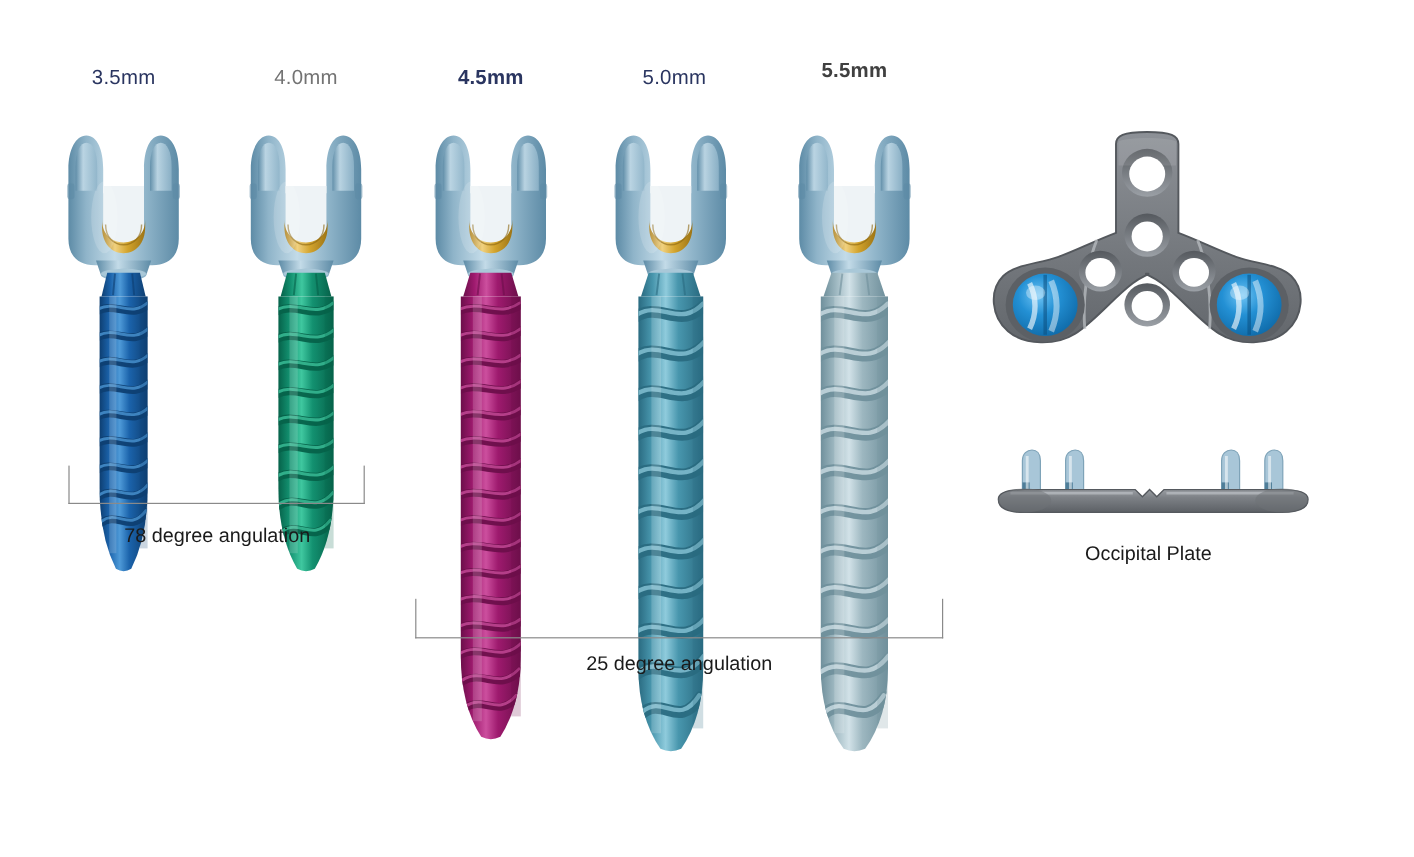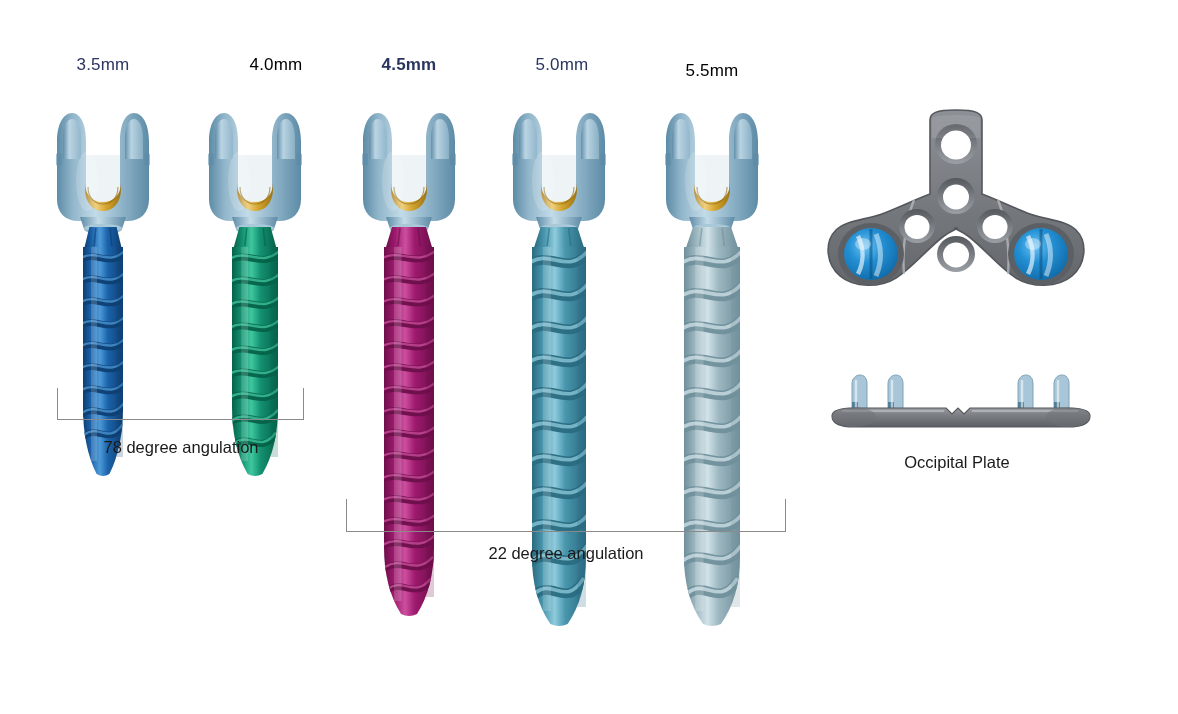--- a/index.html
+++ b/index.html
@@ -233,21 +233,21 @@
               <path d="M9.285714285714286,207.64000000000001
                          C23.285714285714285,196.6 32.714285714285715,216.88
                           46.714285714285715,198.4" fill="none" stroke="#4e9ad8" stroke-width="2.42" stroke-linecap="round" opacity=".75"></path>
             </g>
 
     <rect x="16" y="20" width="6" height="214" fill="#ffffff" opacity=".16"></rect>
 
     <rect x="41.6" y="20" width="6.4" height="210" fill="#0e3f72" opacity=".22"></rect>
   </svg></div>
       </div>
-      <div class="size-label" style="left: 255px; top: 55px; color: #000000; margin-left: 21px;">4.0mm</div>
+      <div class="size-label" style="left: 255px; top: 55px; color: #737373;">4.0mm</div>
       <div class="screw" style="left: 195px; top: 95px; width: 120px; height: 392px;">
         <div class="tulip">
   <svg width="112" height="142" viewBox="0 0 112 142">
     <defs>
       <linearGradient id="tg1" x1="0" y1="0" x2="1" y2="0">
         <stop offset="0%" stop-color="#5d8ba6"></stop>
         <stop offset="16%" stop-color="#8fb4c9"></stop>
         <stop offset="42%" stop-color="#c3dbe8"></stop>
         <stop offset="70%" stop-color="#8fb4c9"></stop>
         <stop offset="100%" stop-color="#5d8ba6"></stop>
@@ -761,21 +761,21 @@
               <path d="M11.248571428571427,366.26
                          C28.774571428571427,350.6 41.22542857142857,380.12
                           58.751428571428576,352.4" fill="none" stroke="#8fcbdc" stroke-width="3.63" stroke-linecap="round" opacity=".75"></path>
             </g>
 
     <rect x="18.8" y="20" width="8.1" height="364" fill="#ffffff" opacity=".16"></rect>
 
     <rect x="53.36" y="20" width="8.64" height="360" fill="#2a6b81" opacity=".22"></rect>
   </svg></div>
       </div>
-      <div class="size-label" style="left: 712px; top: 61px; color: #000000;">5.5mm</div>
+      <div class="size-label" style="left: 712px; top: 49px; color: #404040; font-weight: bold;">5.5mm</div>
       <div class="screw" style="left: 652px; top: 95px; width: 120px; height: 542px;">
         <div class="tulip">
   <svg width="112" height="142" viewBox="0 0 112 142">
     <defs>
       <linearGradient id="tg4" x1="0" y1="0" x2="1" y2="0">
         <stop offset="0%" stop-color="#5d8ba6"></stop>
         <stop offset="16%" stop-color="#8fb4c9"></stop>
         <stop offset="42%" stop-color="#c3dbe8"></stop>
         <stop offset="70%" stop-color="#8fb4c9"></stop>
         <stop offset="100%" stop-color="#5d8ba6"></stop>
@@ -937,21 +937,21 @@
 
     <rect x="55.040000000000006" y="20" width="8.96" height="360" fill="#70909c" opacity=".22"></rect>
   </svg></div>
       </div>
     </div>
 
   <div id="bracket-layer">
       <div class="bracket" style="left: 57px; top: 388px; width: 247px; height: 32px;"></div>
       <div class="bracket-label" style="left: 181px; top: 438px;">78 degree angulation</div>
       <div class="bracket" style="left: 346px; top: 499px; width: 440px; height: 33px;"></div>
-      <div class="bracket-label" style="left: 566px; top: 544px;">22 degree angulation</div>
+      <div class="bracket-label" style="left: 566px; top: 544px;">25 degree angulation</div>
     </div>
 
   <div class="plate-wrap" id="plate-top" style="left: 818px; top: 108px; width: 276px; height: 196px;">
   <svg width="276" height="196" viewBox="0 0 276 196">
     <defs>
       <linearGradient id="plg" x1="0" y1="0" x2="0" y2="1">
         <stop offset="0%" stop-color="#8d9197"></stop>
         <stop offset="45%" stop-color="#7a7e83"></stop>
         <stop offset="100%" stop-color="#63676c"></stop>
       </linearGradient>

